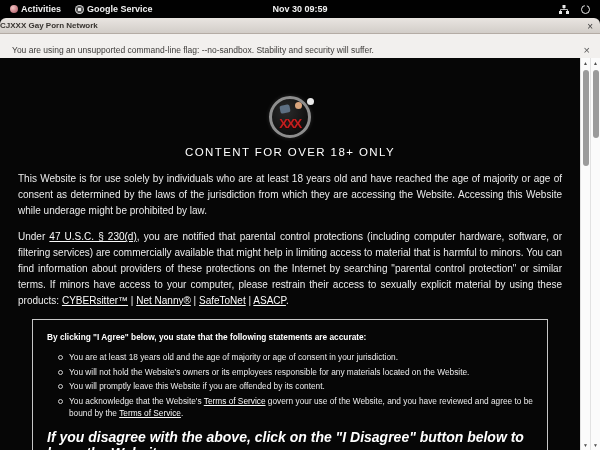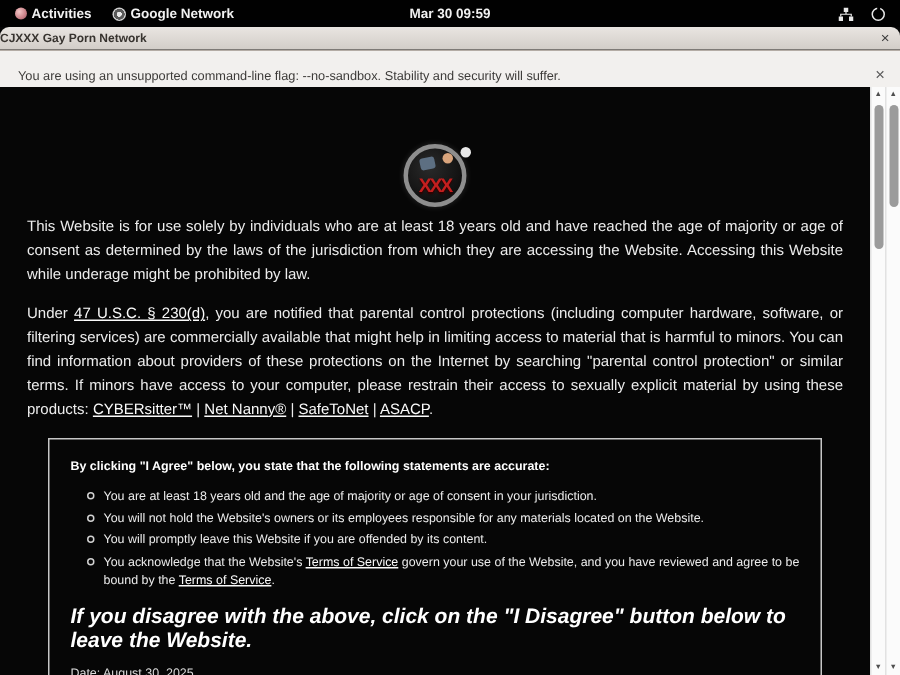--- a/index.html
+++ b/index.html
@@ -102,24 +102,24 @@
 <div class="screen">
 
   <div class="topbar">
     <div class="tb-left">
       <span class="tb-item">
         <span class="rec-dot"></span>
         <span>Activities</span>
       </span>
       <span class="tb-item">
         <span class="chrome-ico"></span>
-        <span>Google Network</span>
+        <span>Google Service</span>
       </span>
     </div>
-    <span class="tb-center">Mar 30 09:59</span>
+    <span class="tb-center">Nov 30 09:59</span>
     <div class="tb-right">
       <span class="net-ico">
         <svg width="10" height="9" viewBox="0 0 10 9">
           <rect x="3.5" y="0" width="3" height="3" fill="#e8e8e8"></rect>
           <rect x="0" y="6" width="3" height="3" fill="#e8e8e8"></rect>
           <rect x="7" y="6" width="3" height="3" fill="#e8e8e8"></rect>
           <path d="M5 3v1.5M1.5 6V4.5h7V6" stroke="#e8e8e8" stroke-width="0.8" fill="none"></path>
         </svg>
       </span>
       <span class="pwr-ico"></span>
@@ -139,20 +139,21 @@
   <div class="content">
 
     <div class="logo">
       <span class="logo-ring"></span>
       <span class="logo-fig1"></span>
       <span class="logo-fig2"></span>
       <span class="logo-ball"></span>
       <span class="logo-xxx">XXX</span>
     </div>
 
+    <div class="heading">CONTENT FOR OVER 18+ ONLY</div>
 
     <p class="para">This Website is for use solely by individuals who are at least 18 years old and have reached the age of majority or age of consent as determined by the laws of the jurisdiction from which they are accessing the Website. Accessing this Website while underage might be prohibited by law.</p>
 
     <p class="para"><span>Under </span><a class="lnk">47 U.S.C. § 230(d)</a><span>, you are notified that parental control protections (including computer hardware, software, or filtering services) are commercially available that might help in limiting access to material that is harmful to minors. You can find information about providers of these protections on the Internet by searching "parental control protection" or similar terms. If minors have access to your computer, please restrain their access to sexually explicit material by using these products: </span><a class="lnk">CYBERsitter™</a><span class="sep"> | </span><a class="lnk">Net Nanny®</a><span class="sep"> | </span><a class="lnk">SafeToNet</a><span class="sep"> | </span><a class="lnk">ASACP</a><span>.</span></p>
 
     <div class="agreement-box">
       <div class="lead">By clicking "I Agree" below, you state that the following statements are accurate:</div>
       <ul class="blist">
         <li>You are at least 18 years old and the age of majority or age of consent in your jurisdiction.</li>
         <li>You will not hold the Website's owners or its employees responsible for any materials located on the Website.</li>

